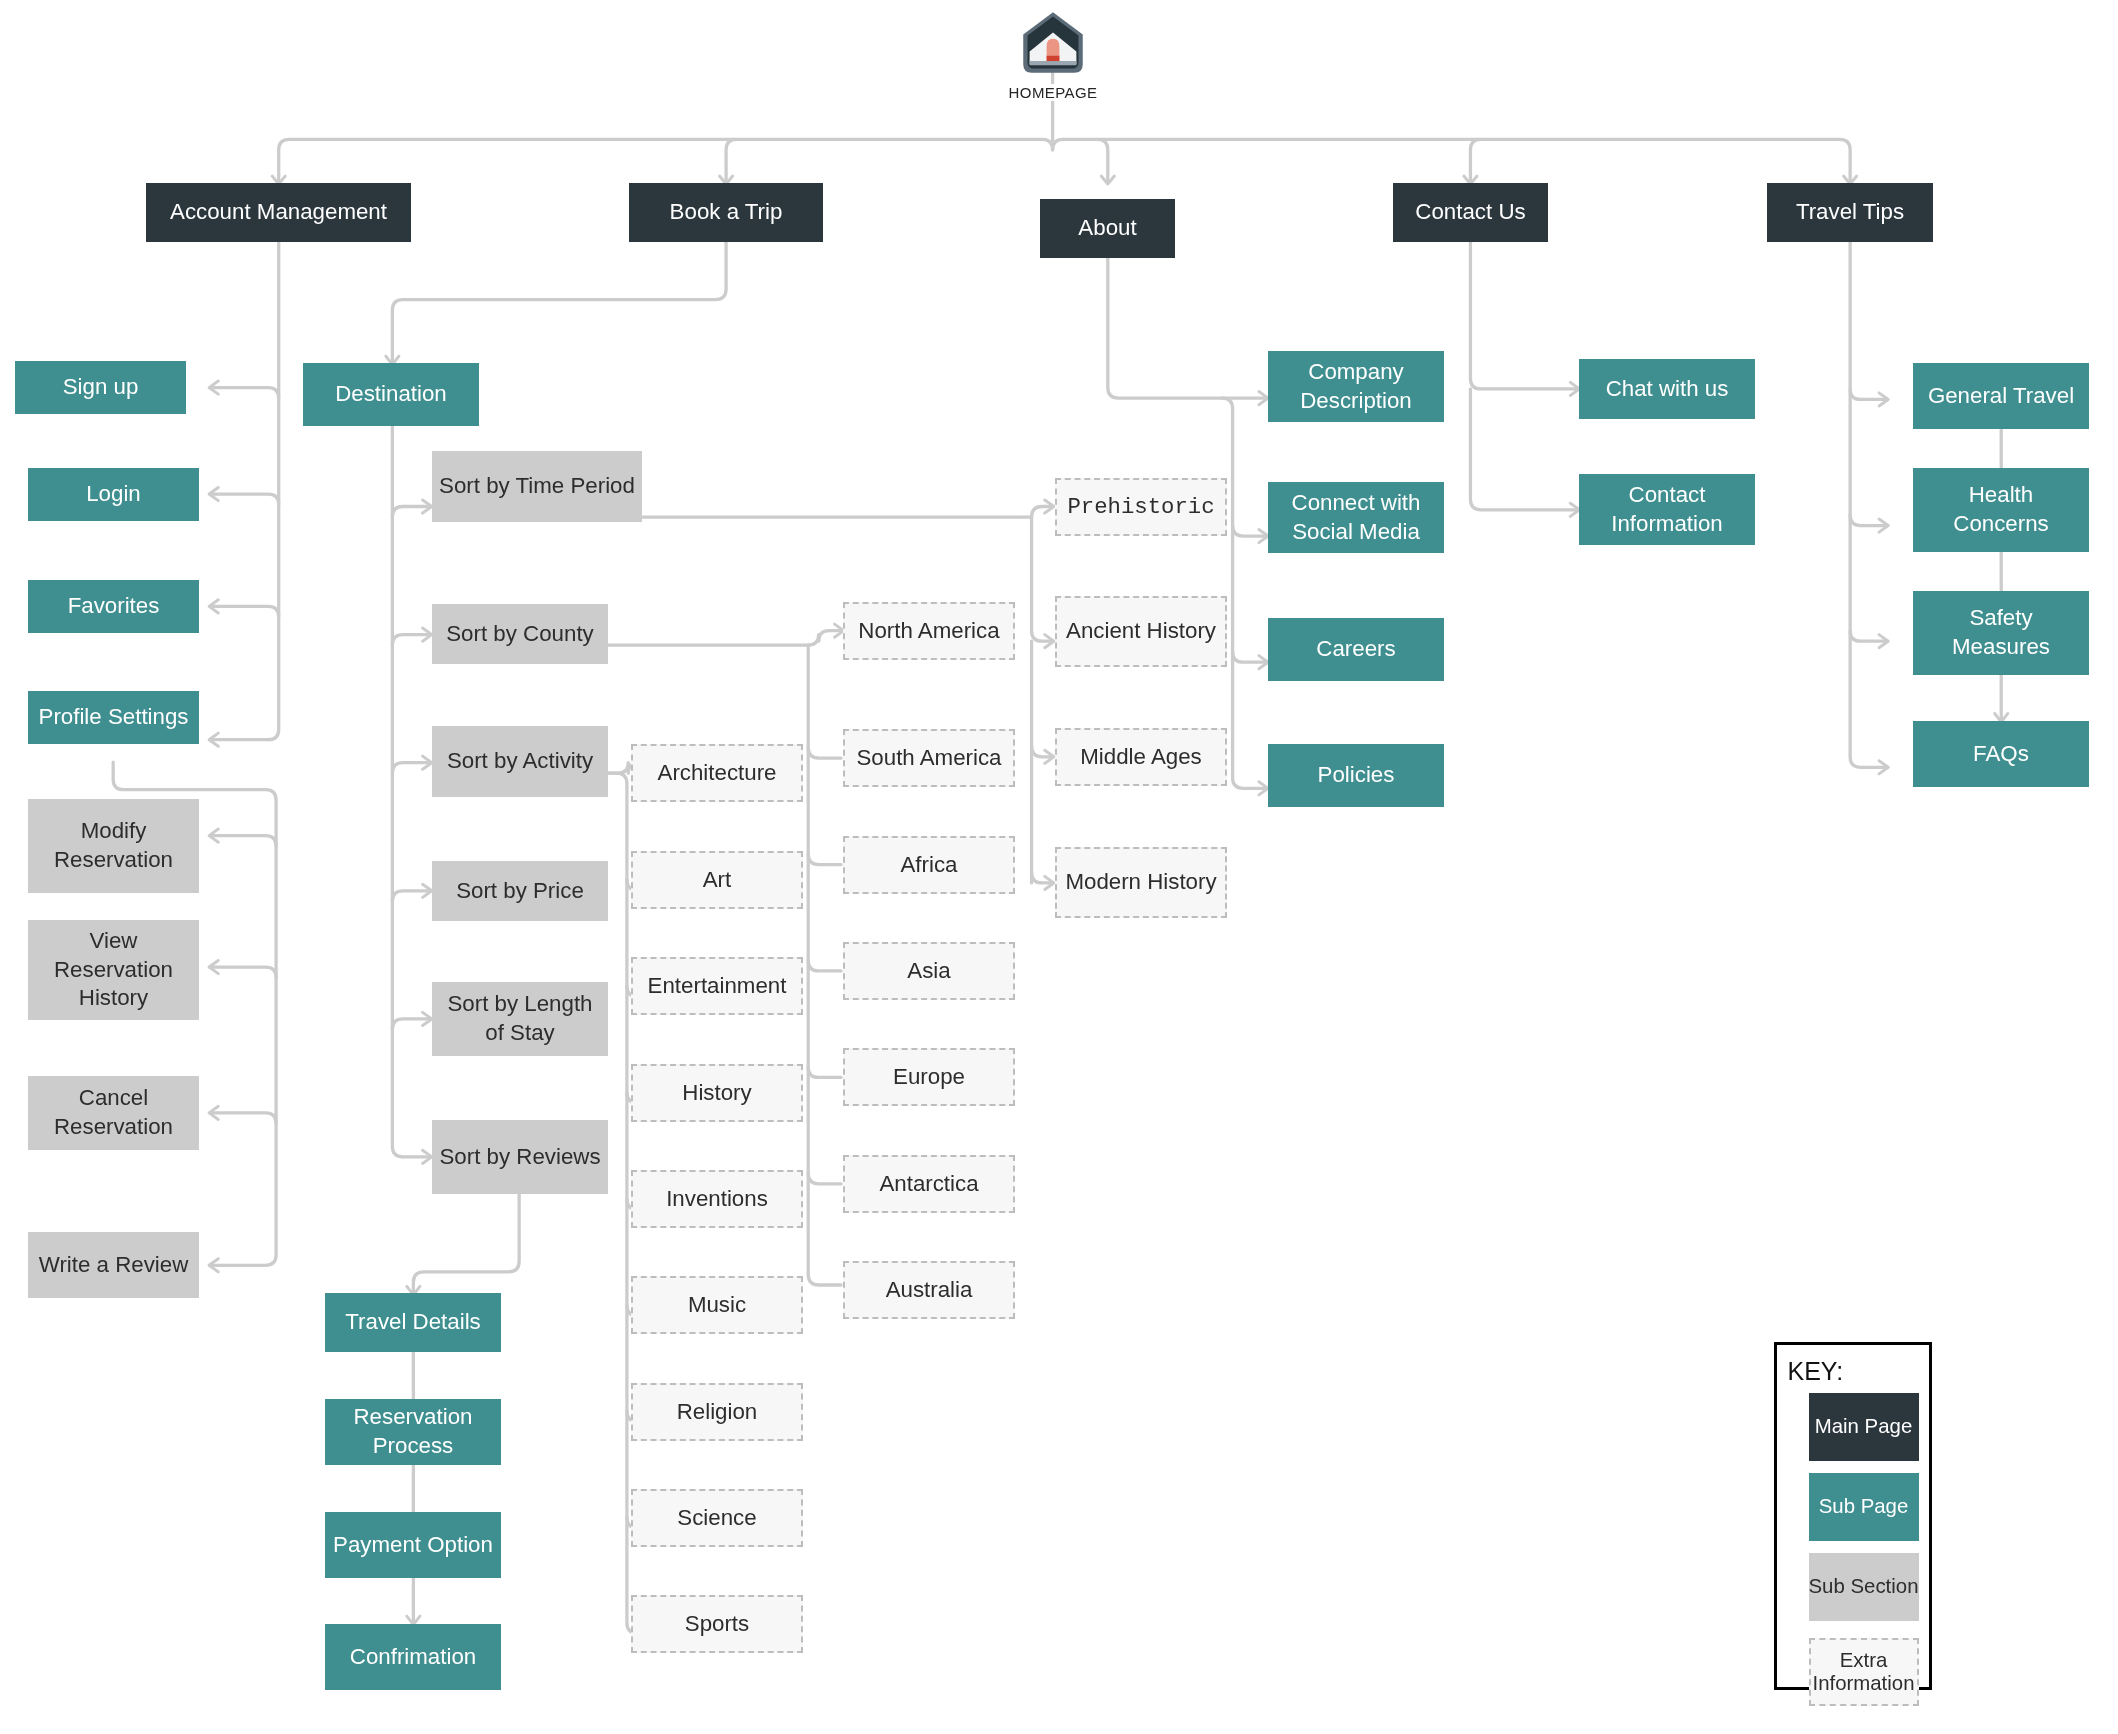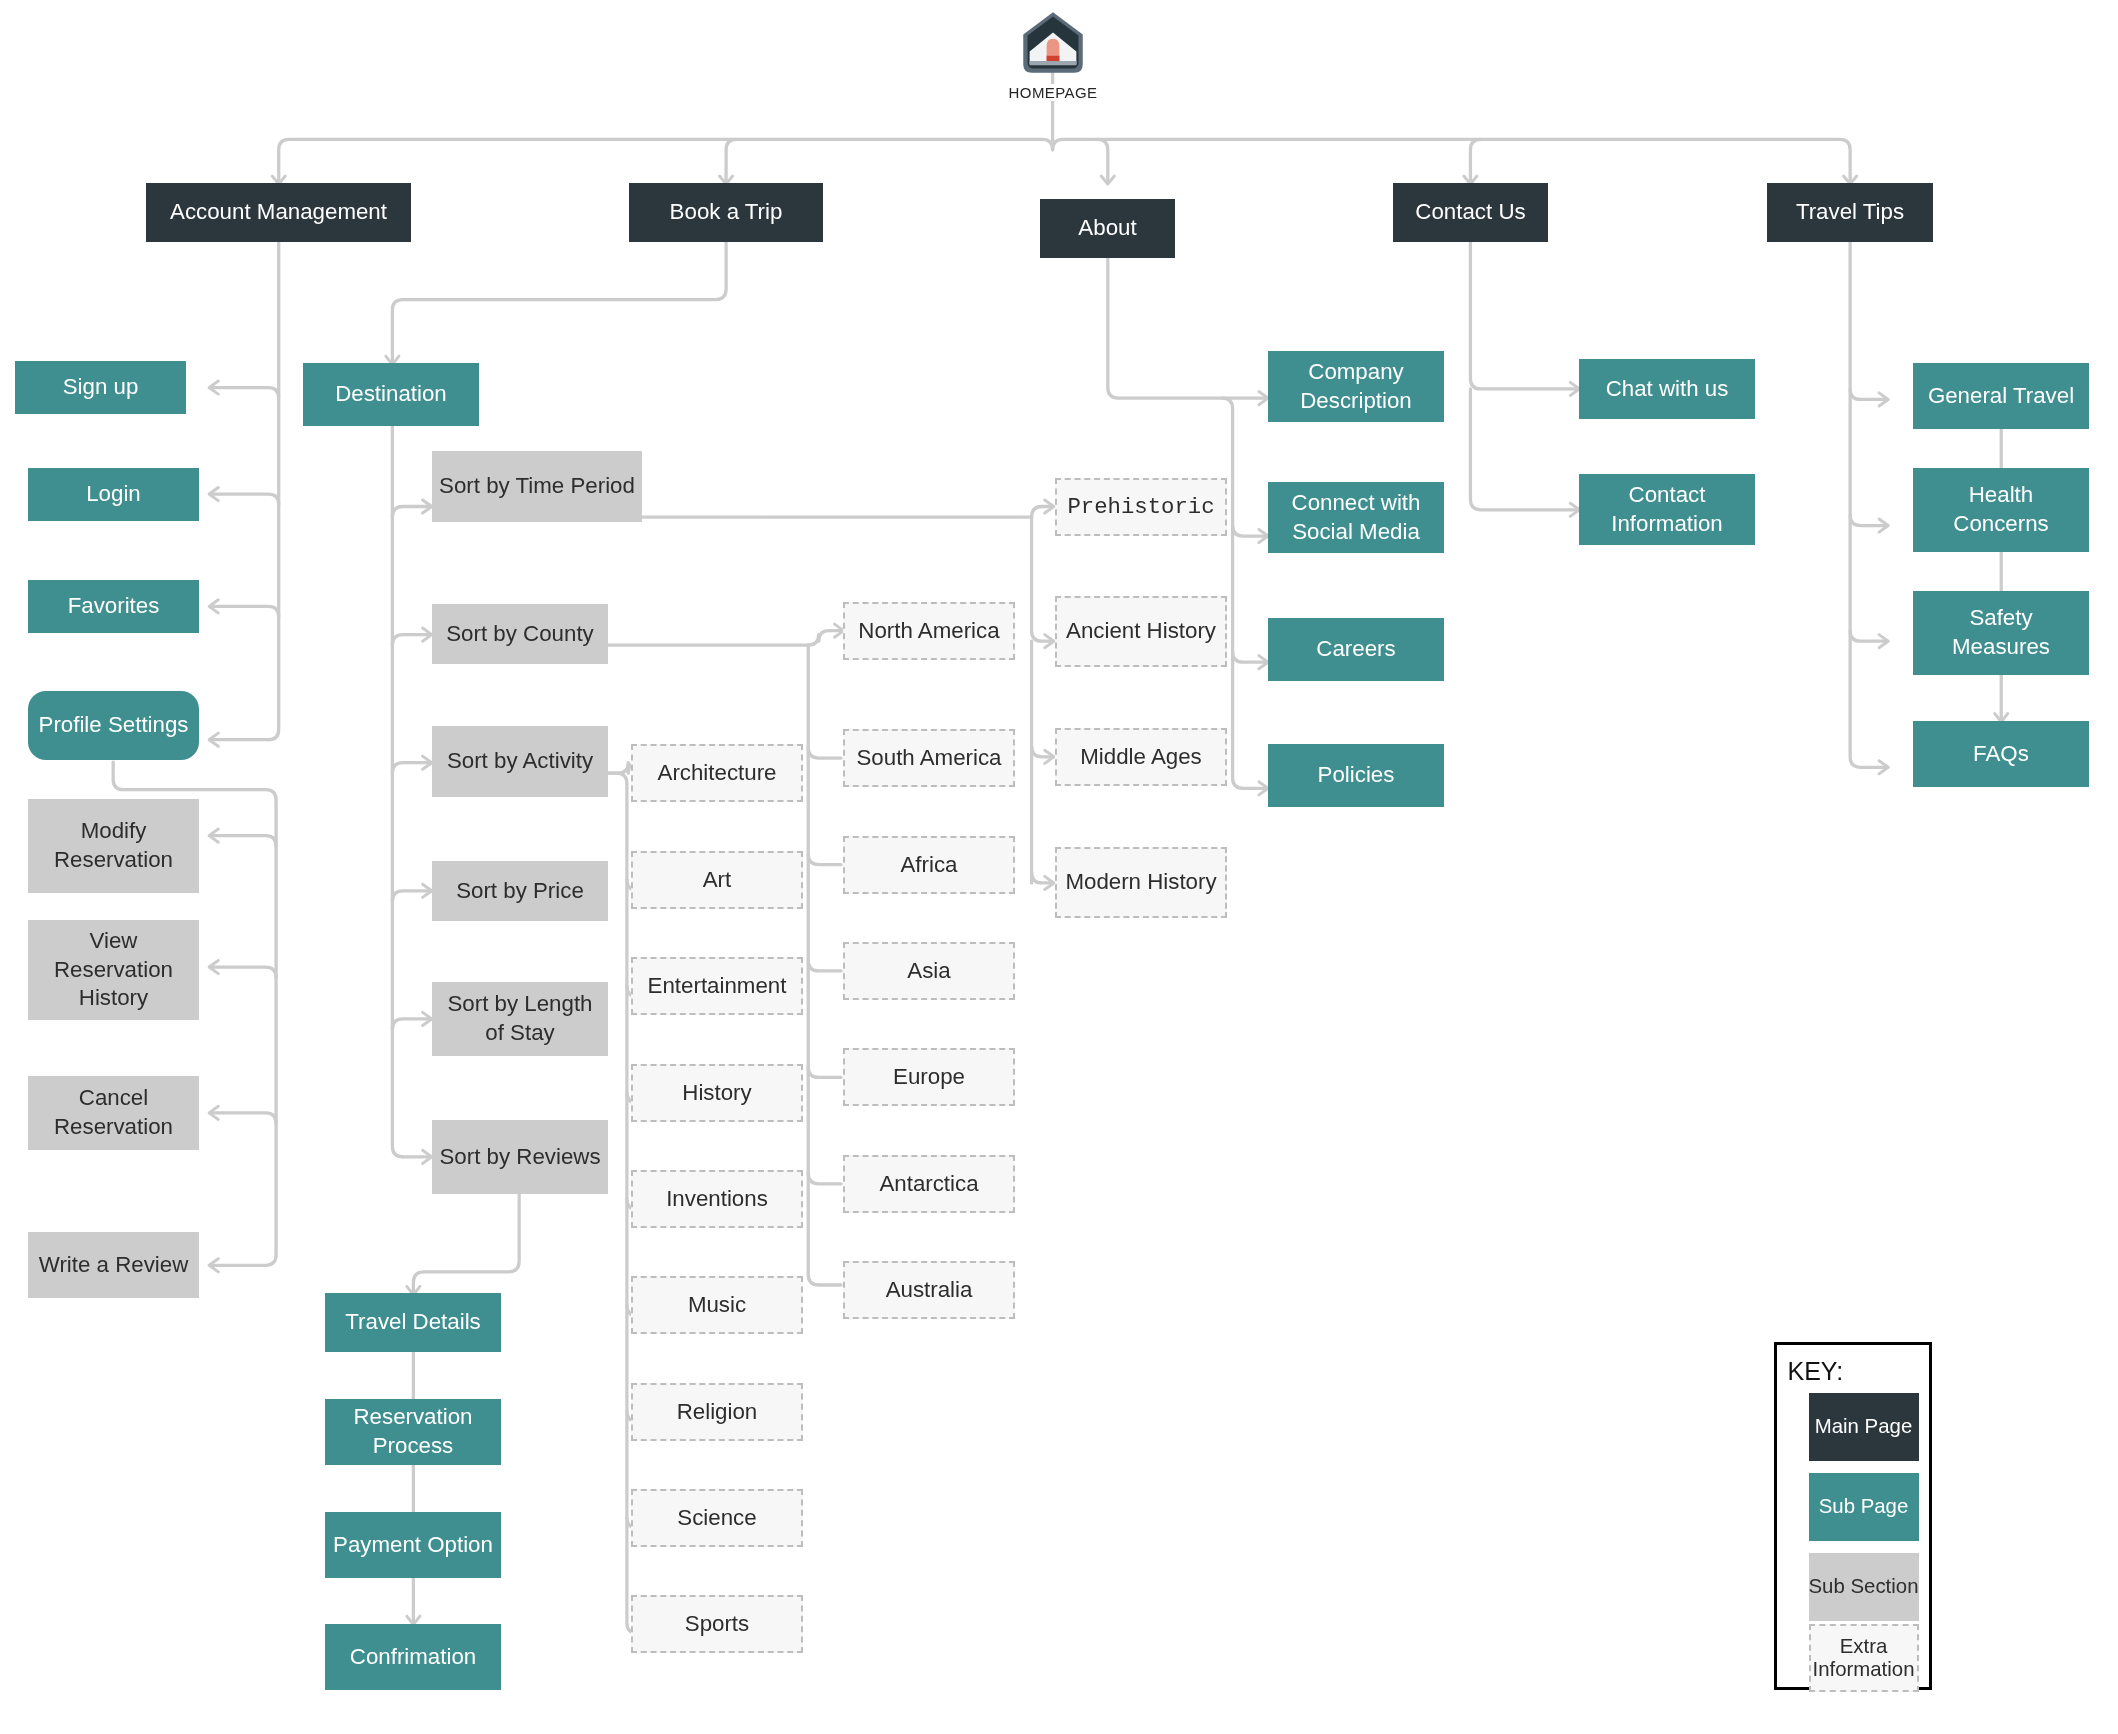--- a/index.html
+++ b/index.html
@@ -97,21 +97,21 @@
     margin-left: 21px;
     margin-bottom: 12px;
     display: flex;
     align-items: center;
     justify-content: center;
     font-size: 20.4px;
     text-align: center;
   }
   .key-swatch.main    { background: #2b363d; color:#fff; }
   .key-swatch.sub     { background: #3f8f90; color:#fff; }
-  .key-swatch.section { background: #cccccc; color:#2d2d2d; margin-bottom: 3px; }
+  .key-swatch.section { background: #cccccc; color:#2d2d2d; margin-bottom: 17px; }
   .key-swatch.extra   { background:#f7f7f7; border:2px dashed #bdbdbd; color:#2d2d2d; margin-bottom:0; }
 </style>
 </head>
 <body>
 
 <div id="canvas">
 
   <svg id="wires" viewBox="0 0 3225 2641" xmlns="http://www.w3.org/2000/svg">
     <defs>
       <marker id="ar" markerWidth="14" markerHeight="14" refX="11" refY="5" orient="auto" markerUnits="userSpaceOnUse">
@@ -255,21 +255,21 @@
 
   <div class="node main" style="left:146px;  top:183px; width:265px;  height:59px;">Account Management</div>
   <div class="node main" style="left:629px;  top:183px; width:194px;  height:59px;">Book a Trip</div>
   <div class="node main" style="left:1040px; top:199px; width:135px;  height:59px;">About</div>
   <div class="node main" style="left:1393px; top:183px; width:155px;  height:59px;">Contact Us</div>
   <div class="node main" style="left:1767px; top:183px; width:166px;  height:59px;">Travel Tips</div>
 
   <div class="node sub" style="left:15px; top:361px;  width:171px; height:53px;">Sign up</div>
   <div class="node sub" style="left:28px; top:468px;  width:171px; height:53px;">Login</div>
   <div class="node sub" style="left:28px; top:580px;  width:171px; height:53px;">Favorites</div>
-  <div class="node sub" style="left:28px; top:691px; width:171px; height:69px;border-radius:18px;">Profile Settings</div>
+  <div class="node sub" style="left:28px; top:691px; width:171px; height:53px;">Profile Settings</div>
 
   <div class="node section" style="left:28px; top:799px; width:171px; height:94px;">Modify Reservation</div>
   <div class="node section" style="left:28px; top:920px; width:171px; height:100px;">View Reservation History</div>
   <div class="node section" style="left:28px; top:1076px; width:171px; height:74px;">Cancel Reservation</div>
   <div class="node section" style="left:28px; top:1232px; width:171px; height:66px;">Write a Review</div>
 
   <div class="node sub" style="left:303px; top:363px; width:176px; height:63px;">Destination</div>
 
   <div class="node section" style="left:432px; top:451px;  width:210px; height:71px;">Sort by Time Period</div>
   <div class="node section" style="left:432px; top:604px;  width:176px; height:60px;">Sort by County</div>

